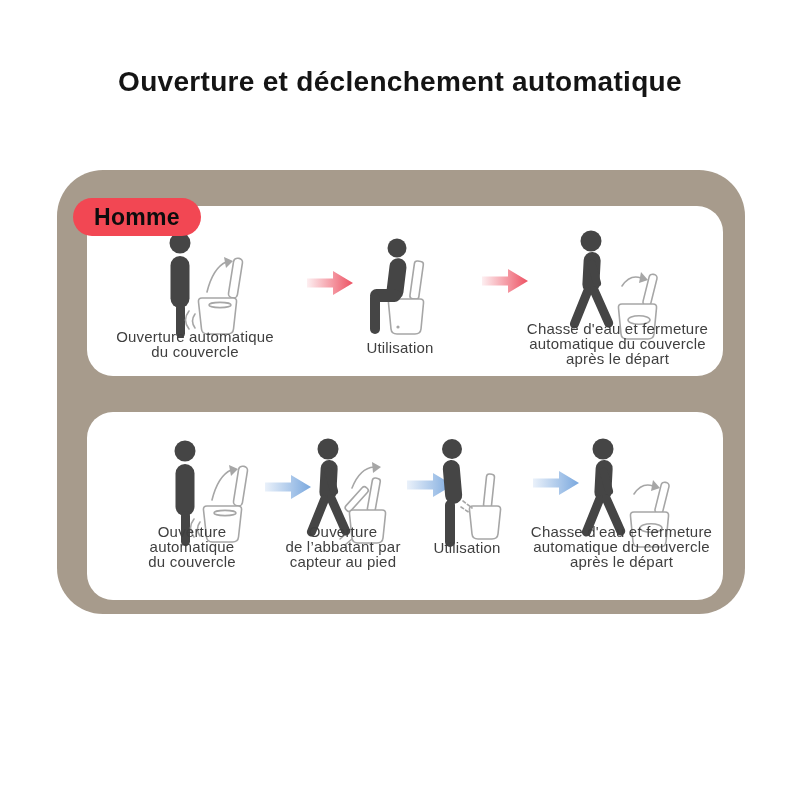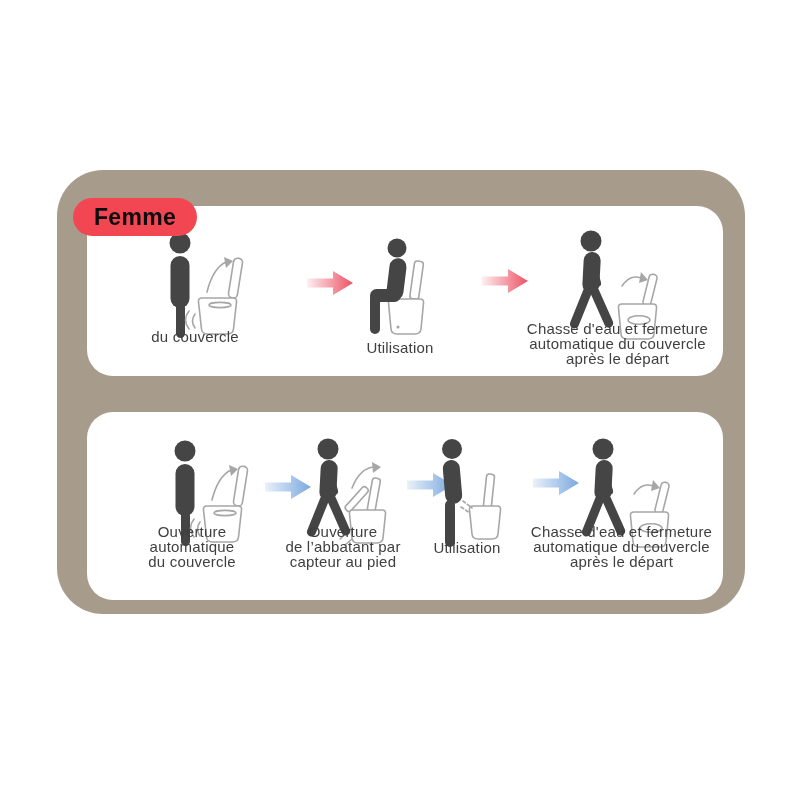--- a/index.html
+++ b/index.html
@@ -38,46 +38,48 @@
     font-size:15px;line-height:15px;color:#3f3f3f;letter-spacing:.2px;
   }
   .step-label span{display:block;}
   svg{display:block;}
 </style>
 </head>
 <body>
 
 <div class="page">
 
+  <h1 class="title">Ouverture et déclenchement automatique</h1>
 
   <div class="board"></div>
   <div class="panel panel-femme"></div>
   <div class="panel panel-homme"></div>
 
-  <div class="badge badge-femme">Femme</div>
+  <div class="badge badge-femme">Homme</div>
 
   <div class="scene" style="left:143px;top:230px;">
     <svg width="120" height="120" viewBox="0 0 120 120">
       <g fill="var(--figure)">
         <circle cx="37" cy="13" r="10.5"></circle>
         <rect x="27.5" y="26" width="19" height="52" rx="9.5"></rect>
         <rect x="33" y="73" width="9" height="35" rx="4.5"></rect>
       </g>
       <g fill="none" stroke="var(--toilet-line)" stroke-width="1.6" stroke-linecap="round">
         <rect x="88" y="28" width="9" height="40" rx="4" transform="rotate(9 92 48)" fill="#fff"></rect>
         <path d="M59,68 q-4,0 -3.5,4 l3,27 q0.5,5 6,5 h20 q5.5,0 6,-5 l3,-27 q0.5,-4 -3.5,-4 z" fill="#fff"></path>
         <ellipse cx="77" cy="75" rx="11" ry="2.6"></ellipse>
         <path d="M64,62 Q70,38 83,32"></path>
         <polygon points="81,27 90,31 83,38" fill="var(--toilet-line)" stroke="none"></polygon>
         <path d="M52,84 q-5,7 0,14"></path>
         <path d="M46,81 q-7,9 0,18"></path>
       </g>
     </svg>
   </div>
   <div class="step-label" style="left:85px;top:329px;width:220px;">
+    <span>Ouverture automatique</span>
     <span>du couvercle</span>
   </div>
 
   <div class="arrow" style="left:307px;top:270px;">
     <svg width="46" height="26" viewBox="0 0 46 26">
       <defs>
         <linearGradient id="gradRed" x1="0" y1="0" x2="1" y2="0">
           <stop offset="0" stop-color="#fdeff1"></stop>
           <stop offset="1" stop-color="#ed5263"></stop>
         </linearGradient>

